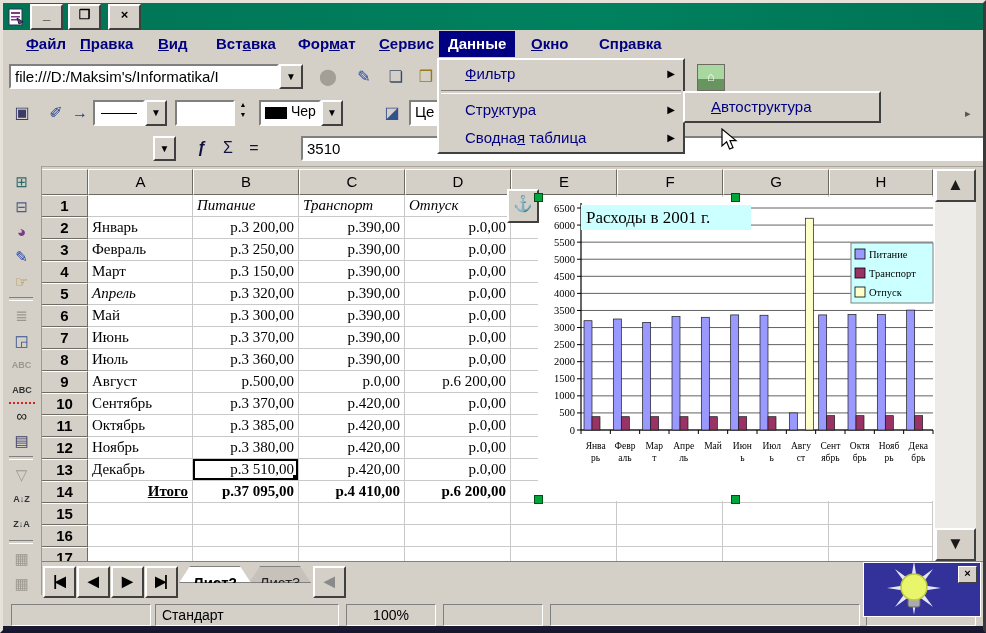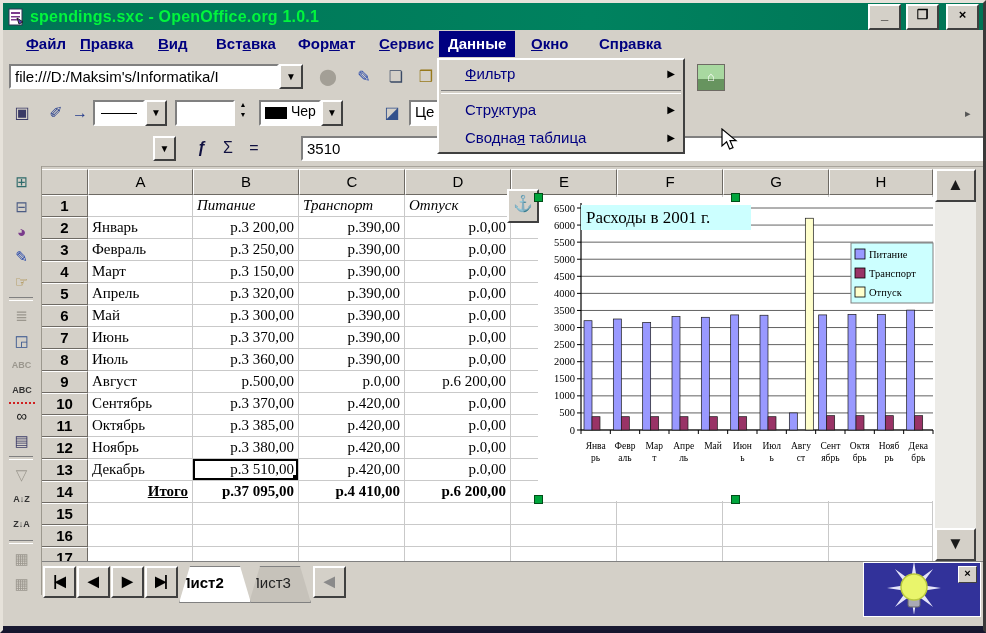--- a/index.html
+++ b/index.html
@@ -72,21 +72,21 @@
   .vscroll{position:absolute;left:932px;top:166px;width:41px;height:392px;background:#ecebe7;z-index:8;}
   .sbtn{position:absolute;left:0;width:41px;height:33px;background:#d4d0c8;border:2px solid;
     border-color:#fff #404040 #404040 #fff;box-sizing:border-box;text-align:center;
     line-height:27px;font-size:17px;color:#1a1a1a;}
   
   .tabbar{position:absolute;left:0;right:0;top:558px;height:40px;background:#d4d0c8;
     border-top:1px solid #808080;}
   .navbtn{position:absolute;top:4px;width:33px;height:32px;background:#d4d0c8;border:2px solid;
     border-color:#fff #404040 #404040 #fff;box-sizing:border-box;text-align:center;
     line-height:27px;font-size:14px;font-weight:bold;letter-spacing:-2px;padding-right:2px;}
-  .tab{position:absolute;top:4px;height:37px;line-height:31px;font-size:15px;
+  .tab{position:absolute;top:4px;height:17px;line-height:31px;text-align:center;font-size:15px;
     box-sizing:border-box;clip-path:polygon(11px 0,calc(100% - 11px) 0,100% 100%,0 100%);
     background:#c6c2ba;color:#222;border:1px solid #808080;}
   .tab.active{background:#fff;font-weight:bold;color:#000;z-index:2;}
   
   .statusbar{position:absolute;left:0;right:0;top:598px;height:29px;background:#d4d0c8;}
   .seg{position:absolute;top:3px;height:22px;border:1px solid;border-color:#808080 #fff #fff #808080;
     font-size:14px;line-height:20px;padding:0 6px;box-sizing:border-box;color:#000;}
   .bottomedge{position:absolute;left:0;right:0;bottom:0;height:4px;background:#191931;}
   
   .pmenu{position:absolute;background:#d4d0c8;border:2px solid;
@@ -114,21 +114,20 @@
 <div class="window">
 
   <div class="titlebar">
     <svg class="appicon" viewBox="0 0 18 18">
       <rect x="2" y="1" width="13" height="16" fill="#fff" stroke="#333355"></rect>
       <rect x="4" y="4" width="9" height="2" fill="#7a3b8c"></rect>
       <rect x="4" y="8" width="9" height="1.5" fill="#7a3b8c"></rect>
       <rect x="4" y="11" width="6" height="1.5" fill="#7a3b8c"></rect>
       <path d="M10 10 L16 14 L12 16 Z" fill="#5a3bbb" stroke="#222"></path>
     </svg>
-    <span class="titletext">spendings.sxc - OpenOffice.org 1.0.1</span>
     <span class="winbtn">_</span>
     <span class="winbtn">❒</span>
     <span class="winbtn close">×</span>
   </div>
 
   <div class="menubar">
       <div class="menuitem" style="left: 14px;"><u>Ф</u>айл</div>
       <div class="menuitem" style="left: 68px;"><u>П</u>равка</div>
       <div class="menuitem" style="left: 146px;"><u>В</u>ид</div>
       <div class="menuitem" style="left: 204px;">Вст<u>а</u>вка</div>
@@ -239,21 +238,21 @@
       <div class="hdr rowhdr" style="top: 92px; height: 22px;">4</div>
       <div class="cell" style="left: 47px; top: 92px; width: 105px; height: 22px;">Март</div>
       <div class="cell num" style="left: 152px; top: 92px; width: 106px; height: 22px;">р.3 150,00</div>
       <div class="cell num" style="left: 258px; top: 92px; width: 106px; height: 22px;">р.390,00</div>
       <div class="cell num" style="left: 364px; top: 92px; width: 106px; height: 22px;">р.0,00</div>
       <div class="cell" style="left: 470px; top: 92px; width: 106px; height: 22px;"></div>
       <div class="cell" style="left: 576px; top: 92px; width: 106px; height: 22px;"></div>
       <div class="cell" style="left: 682px; top: 92px; width: 106px; height: 22px;"></div>
       <div class="cell" style="left: 788px; top: 92px; width: 104px; height: 22px;"></div>
       <div class="hdr rowhdr" style="top: 114px; height: 22px;">5</div>
-      <div class="cell" style="left: 47px; top: 114px; width: 105px; height: 22px;">Апрель</div>
+      <div class="cell" style="left: 47px; top: 114px; width: 105px; height: 22px; font-style: italic;">Апрель</div>
       <div class="cell num" style="left: 152px; top: 114px; width: 106px; height: 22px;">р.3 320,00</div>
       <div class="cell num" style="left: 258px; top: 114px; width: 106px; height: 22px;">р.390,00</div>
       <div class="cell num" style="left: 364px; top: 114px; width: 106px; height: 22px;">р.0,00</div>
       <div class="cell" style="left: 470px; top: 114px; width: 106px; height: 22px;"></div>
       <div class="cell" style="left: 576px; top: 114px; width: 106px; height: 22px;"></div>
       <div class="cell" style="left: 682px; top: 114px; width: 106px; height: 22px;"></div>
       <div class="cell" style="left: 788px; top: 114px; width: 104px; height: 22px;"></div>
       <div class="hdr rowhdr" style="top: 136px; height: 22px;">6</div>
       <div class="cell" style="left: 47px; top: 136px; width: 105px; height: 22px;">Май</div>
       <div class="cell num" style="left: 152px; top: 136px; width: 106px; height: 22px;">р.3 300,00</div>
@@ -496,37 +495,48 @@
   <div class="tabbar">
       <div class="navbtn" style="left: 40px;">|◀</div>
       <div class="navbtn" style="left: 74px;">◀</div>
       <div class="navbtn" style="left: 108px;">▶</div>
       <div class="navbtn" style="left: 142px;">▶|</div>
       <div class="tab active" style="left: 176px; width: 72px;">Лист2</div>
       <div class="tab" style="left: 246px; width: 62px;">Лист3</div>
       <div class="navbtn" style="left: 310px; color: rgb(138, 138, 138);">◀</div>
     </div>
 
+  <div class="statusbar">
+    <span class="seg" style="left:8px;width:140px;"></span>
+    <span class="seg" style="left:152px;width:184px;">Стандарт</span>
+    <span class="seg" style="left:343px;width:90px;text-align:center;">100%</span>
+    <span class="seg" style="left:440px;width:100px;"></span>
+    <span class="seg" style="left:547px;width:310px;"></span>
+    <span class="seg" style="left:863px;width:110px;"></span>
+  </div>
   <div class="bottomedge"></div>
 
   <div class="bulb">
     <svg width="114" height="51" viewBox="0 0 114 51">
       <rect x="0" y="0" width="114" height="51" fill="#32329a"></rect>
       <polygon fill="#eeeeff" opacity="0.95" points="77,25 57.4,28.1 69.1,44.1 53.1,32.4 50,52 46.9,32.4 30.9,44.1 42.6,28.1 23,25 42.6,21.9 30.9,5.9 46.9,17.6 50,-2 53.1,17.6 69.1,5.9 57.4,21.9"></polygon>
       <rect x="44" y="35" width="12" height="9" rx="2" fill="#a9a9b5" stroke="#666"></rect>
       <circle cx="50" cy="24" r="13" fill="#e9f56b" stroke="#b9c93e" stroke-width="1.5"></circle>
     </svg>
     <span class="bulbx">×</span>
   </div>
 
   <div class="pmenu" style="left:434px;top:55px;width:248px;">
       <div class="pmenu-item"><span class="pmenu-label"><u>Ф</u>ильтр</span><span class="pmenu-arrow">▶</span></div>
       <div class="pmenu-sep"></div>
       <div class="pmenu-item"><span class="pmenu-label">Стр<u>у</u>ктура</span><span class="pmenu-arrow">▶</span></div>
       <div class="pmenu-item"><span class="pmenu-label">Сводна<u>я</u> таблица</span><span class="pmenu-arrow">▶</span></div>
     </div>
 
+  <div class="pmenu" style="left:680px;top:88px;width:198px;z-index:51;">
+      <div class="pmenu-item"><span class="pmenu-label"><u>А</u>втоструктура</span></div>
+    </div>
 
   <svg class="cursor" style="left:718px;top:125px;" width="18" height="24" viewBox="0 0 18 24">
     <polygon points="1,1 1,18 5.6,13.8 8.6,21 12,19.6 9,12.6 15,12.6" fill="#fff" stroke="#000" stroke-width="1.2"></polygon>
   </svg>
 
 </div>
 
 </body></html>

